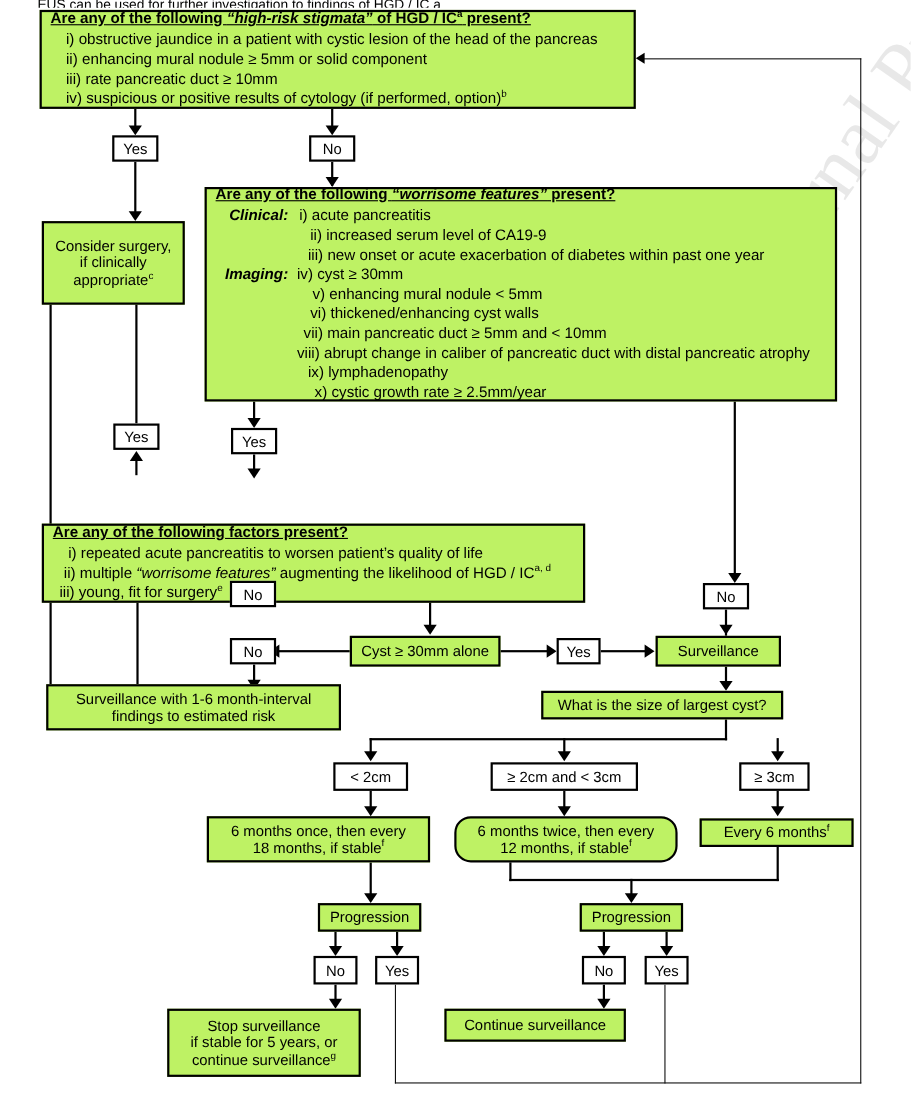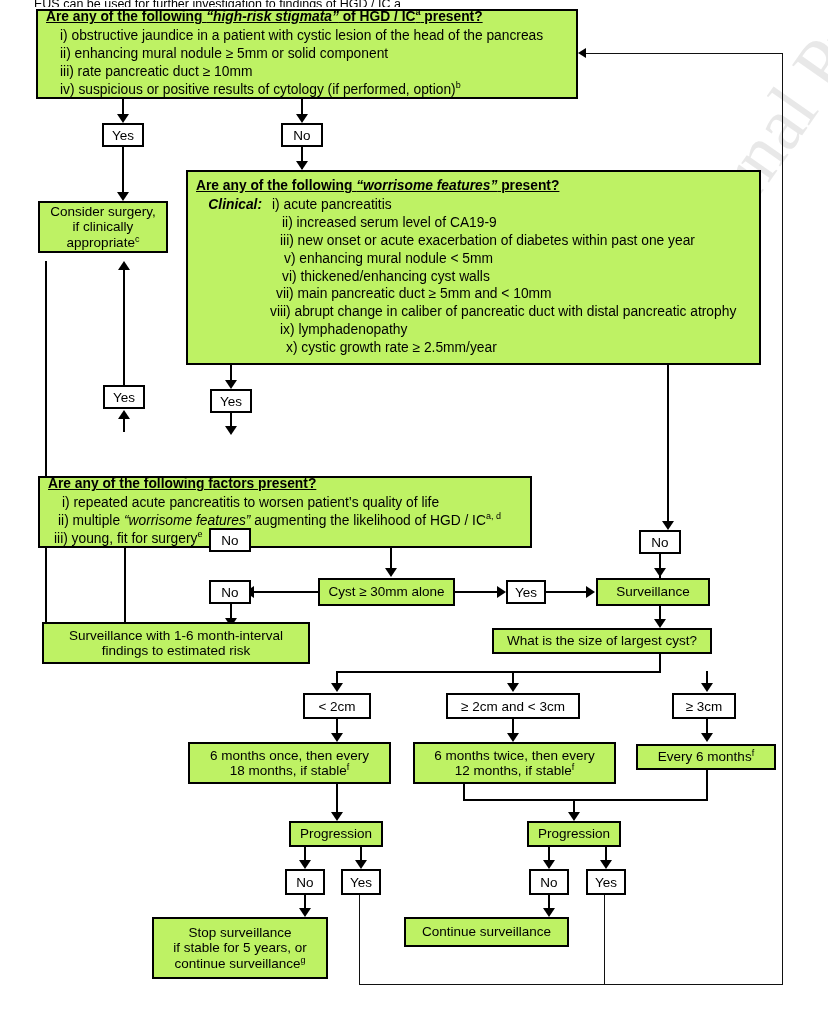--- a/index.html
+++ b/index.html
@@ -119,36 +119,37 @@
   <div class="arw arw-d" style="left:117px;top:114px;"></div>
   <div class="lbl" style="left:102px;top:123px;width:42px;height:24px;">Yes</div>
 
   <div class="ln vl" style="left:301px;top:99px;height:18px;"></div>
   <div class="arw arw-d" style="left:296px;top:114px;"></div>
   <div class="lbl" style="left:281px;top:123px;width:42px;height:24px;">No</div>
 
   <div class="ln vl" style="left:122px;top:147px;height:48px;"></div>
   <div class="arw arw-d" style="left:117px;top:192px;"></div>
 
-  <div class="box small center" style="left:38px;top:201px;width:130px;height:52px;">
+  <div class="box small center" style="left:38px;top:201px;width:130px;height:76px;">
     <div>Consider surgery,</div>
     <div>if clinically</div>
     <div><span>appropriate</span><sup>c</sup></div>
   </div>
 
   <div class="ln vl" style="left:301px;top:147px;height:22px;"></div>
   <div class="arw arw-d" style="left:296px;top:161px;"></div>
 
   <div class="box qbox" style="left:186px;top:170px;width:575px;height:195px;">
     <div class="rowline">
       <span class="qhead"><span>Are any of the following </span><span class="bi">“worrisome features”</span><span style="font-weight:bold;"> present?</span></span>
     </div>
     <div class="rowline"><span class="clin">Clinical:</span><span style="padding-left:10px;">i) acute pancreatitis</span></div>
     <div class="rowline"><span class="clin"></span><span style="padding-left:20px;">ii) increased serum level of CA19-9</span></div>
     <div class="rowline"><span class="clin"></span><span style="padding-left:18px;">iii) new onset or acute exacerbation of diabetes within past one year</span></div>
+    <div class="rowline"><span class="imgl">Imaging:</span><span style="padding-left:8px;">iv) cyst ≥ 30mm</span></div>
     <div class="rowline"><span class="imgl"></span><span style="padding-left:22px;">v) enhancing mural nodule &lt; 5mm</span></div>
     <div class="rowline"><span class="imgl"></span><span style="padding-left:20px;">vi) thickened/enhancing cyst walls</span></div>
     <div class="rowline"><span class="imgl"></span><span style="padding-left:14px;">vii) main pancreatic duct ≥ 5mm and &lt; 10mm</span></div>
     <div class="rowline"><span class="imgl"></span><span style="padding-left:8px;">viii) abrupt change in caliber of pancreatic duct with distal pancreatic atrophy</span></div>
     <div class="rowline"><span class="imgl"></span><span style="padding-left:18px;">ix) lymphadenopathy</span></div>
     <div class="rowline"><span class="imgl"></span><span style="padding-left:24px;">x) cystic growth rate ≥ 2.5mm/year</span></div>
   </div>
 
   <div class="ln vl" style="left:230px;top:365px;height:18px;"></div>
   <div class="arw arw-d" style="left:225px;top:380px;"></div>
@@ -233,21 +234,21 @@
   <div class="ln vl" style="left:512px;top:719px;height:19px;"></div>
   <div class="arw arw-d" style="left:507px;top:733px;"></div>
   <div class="ln vl" style="left:706px;top:719px;height:19px;"></div>
   <div class="arw arw-d" style="left:701px;top:733px;"></div>
 
   <div class="box small center" style="left:188px;top:742px;width:203px;height:42px;">
     <div>6 months once,  then every</div>
     <div><span>18 months, if stable</span><sup>f</sup></div>
   </div>
 
-  <div class="box small center" style="left:413px;top:742px;width:203px;height:42px;">
+  <div class="box small center" style="left:413px;top:742px;width:203px;height:42px;border-radius:15px;">
     <div>6 months twice, then every</div>
     <div><span>12 months, if stable</span><sup>f</sup></div>
   </div>
 
   <div class="box small center" style="left:636px;top:744px;width:140px;height:26px;">
     <div><span>Every 6 months</span><sup>f</sup></div>
   </div>
 
   <div class="ln vl" style="left:336px;top:784px;height:32px;"></div>
   <div class="arw arw-d" style="left:331px;top:812px;"></div>

